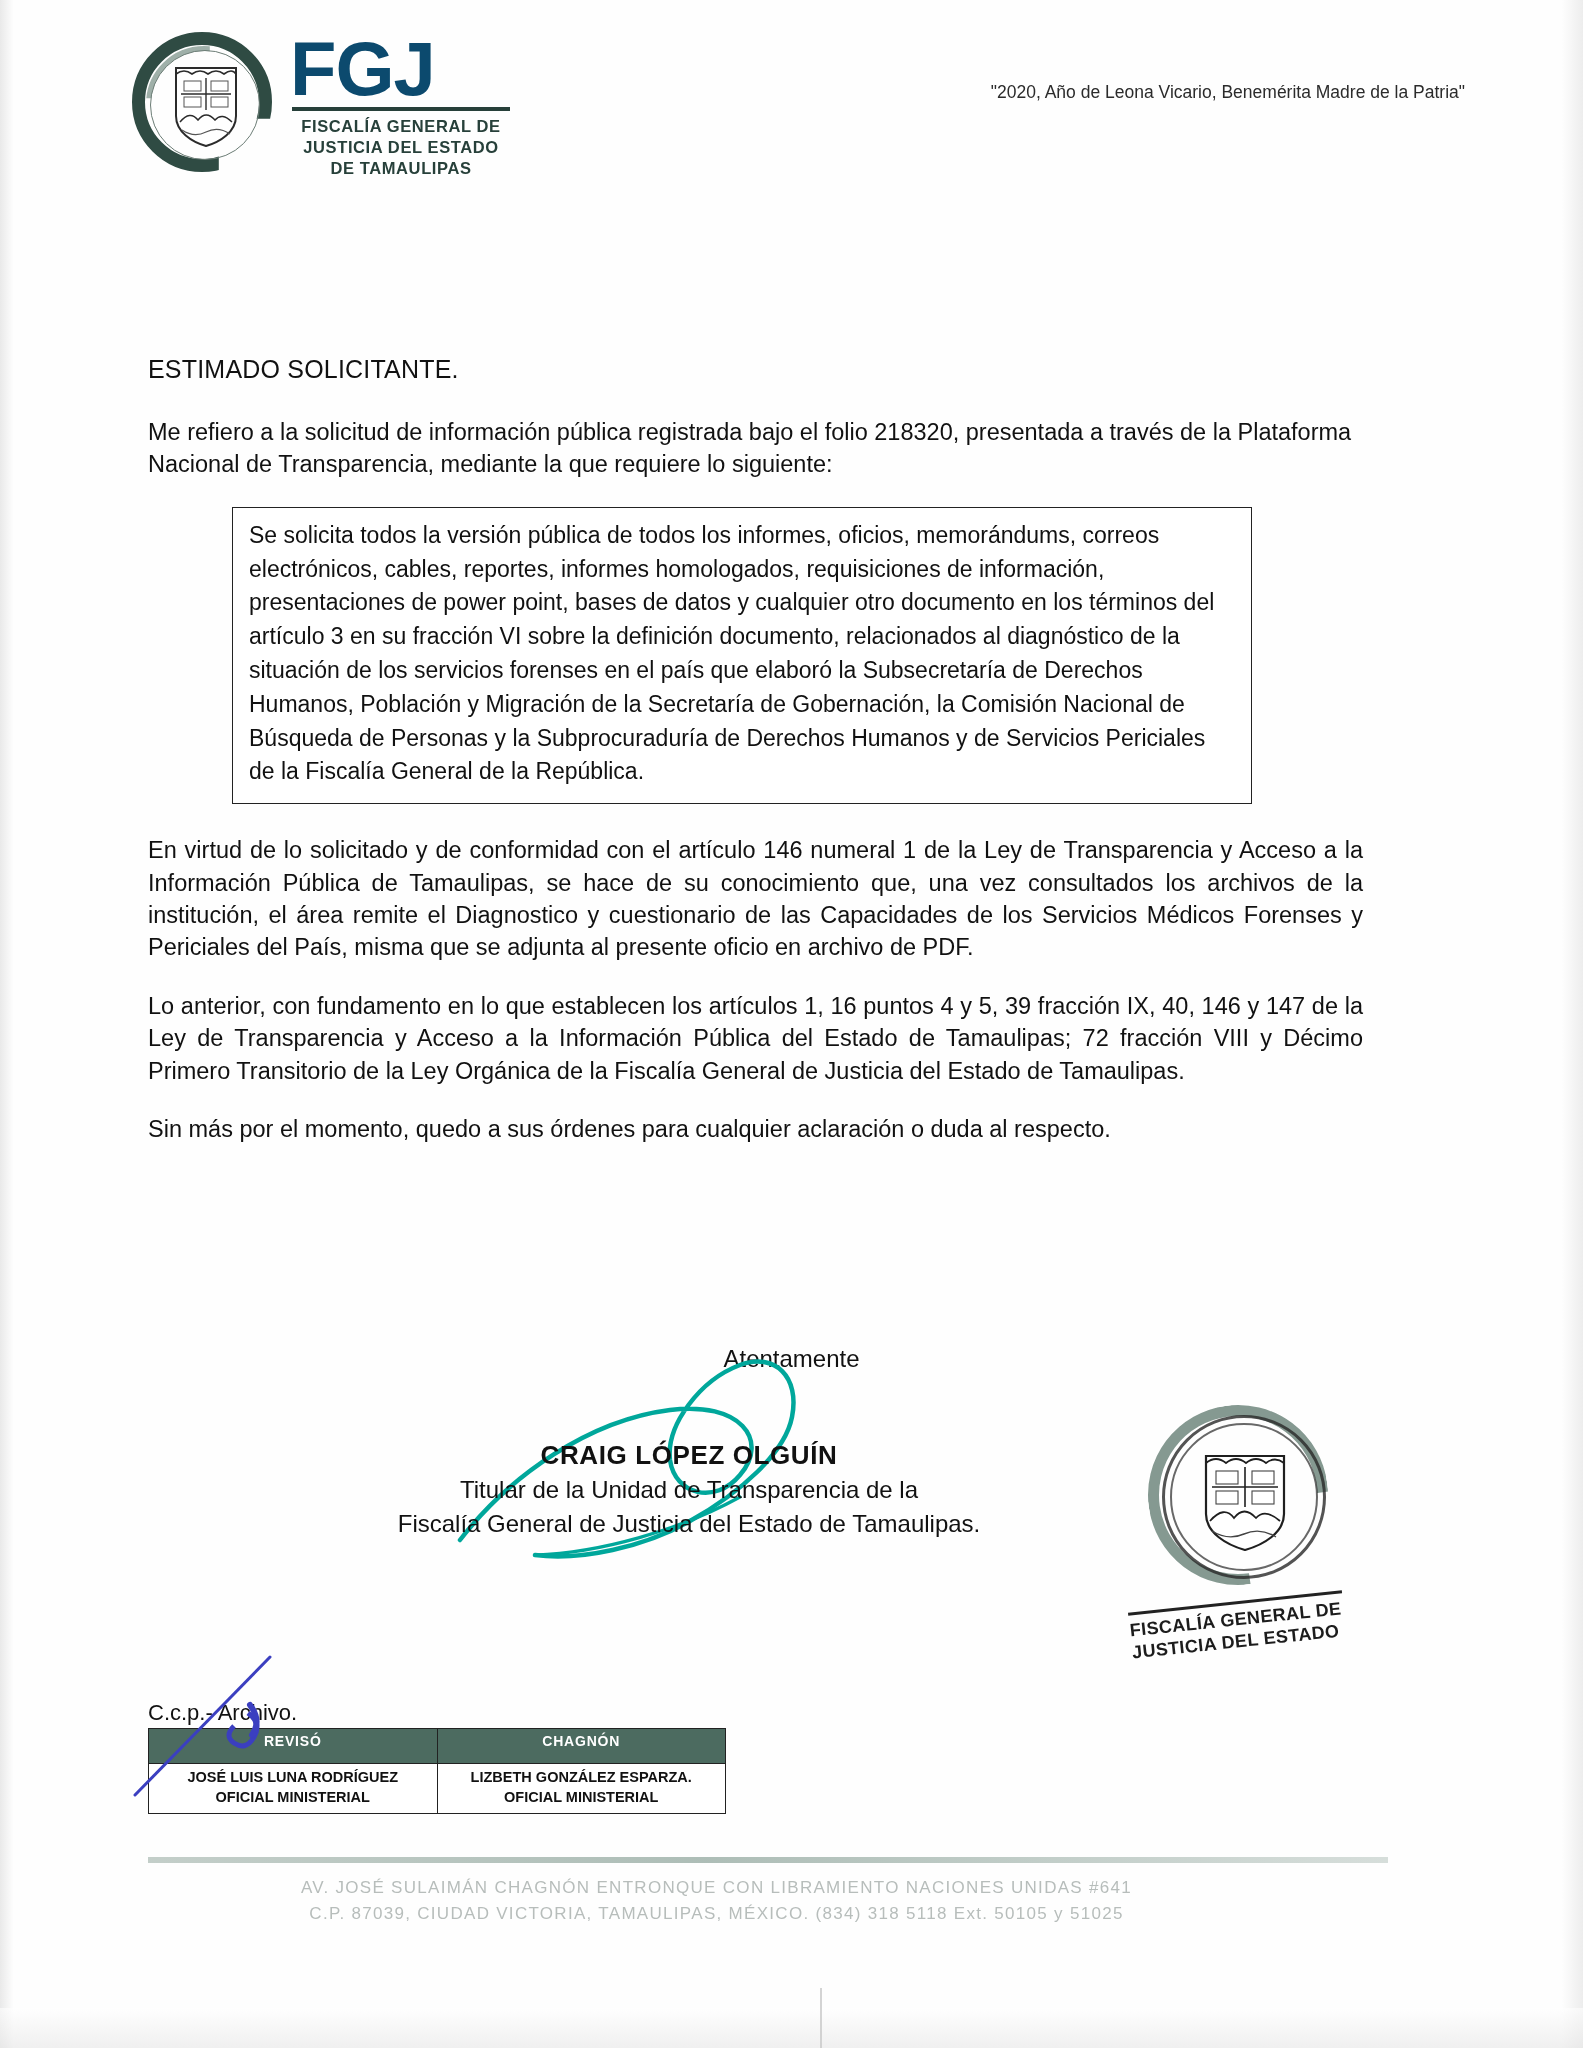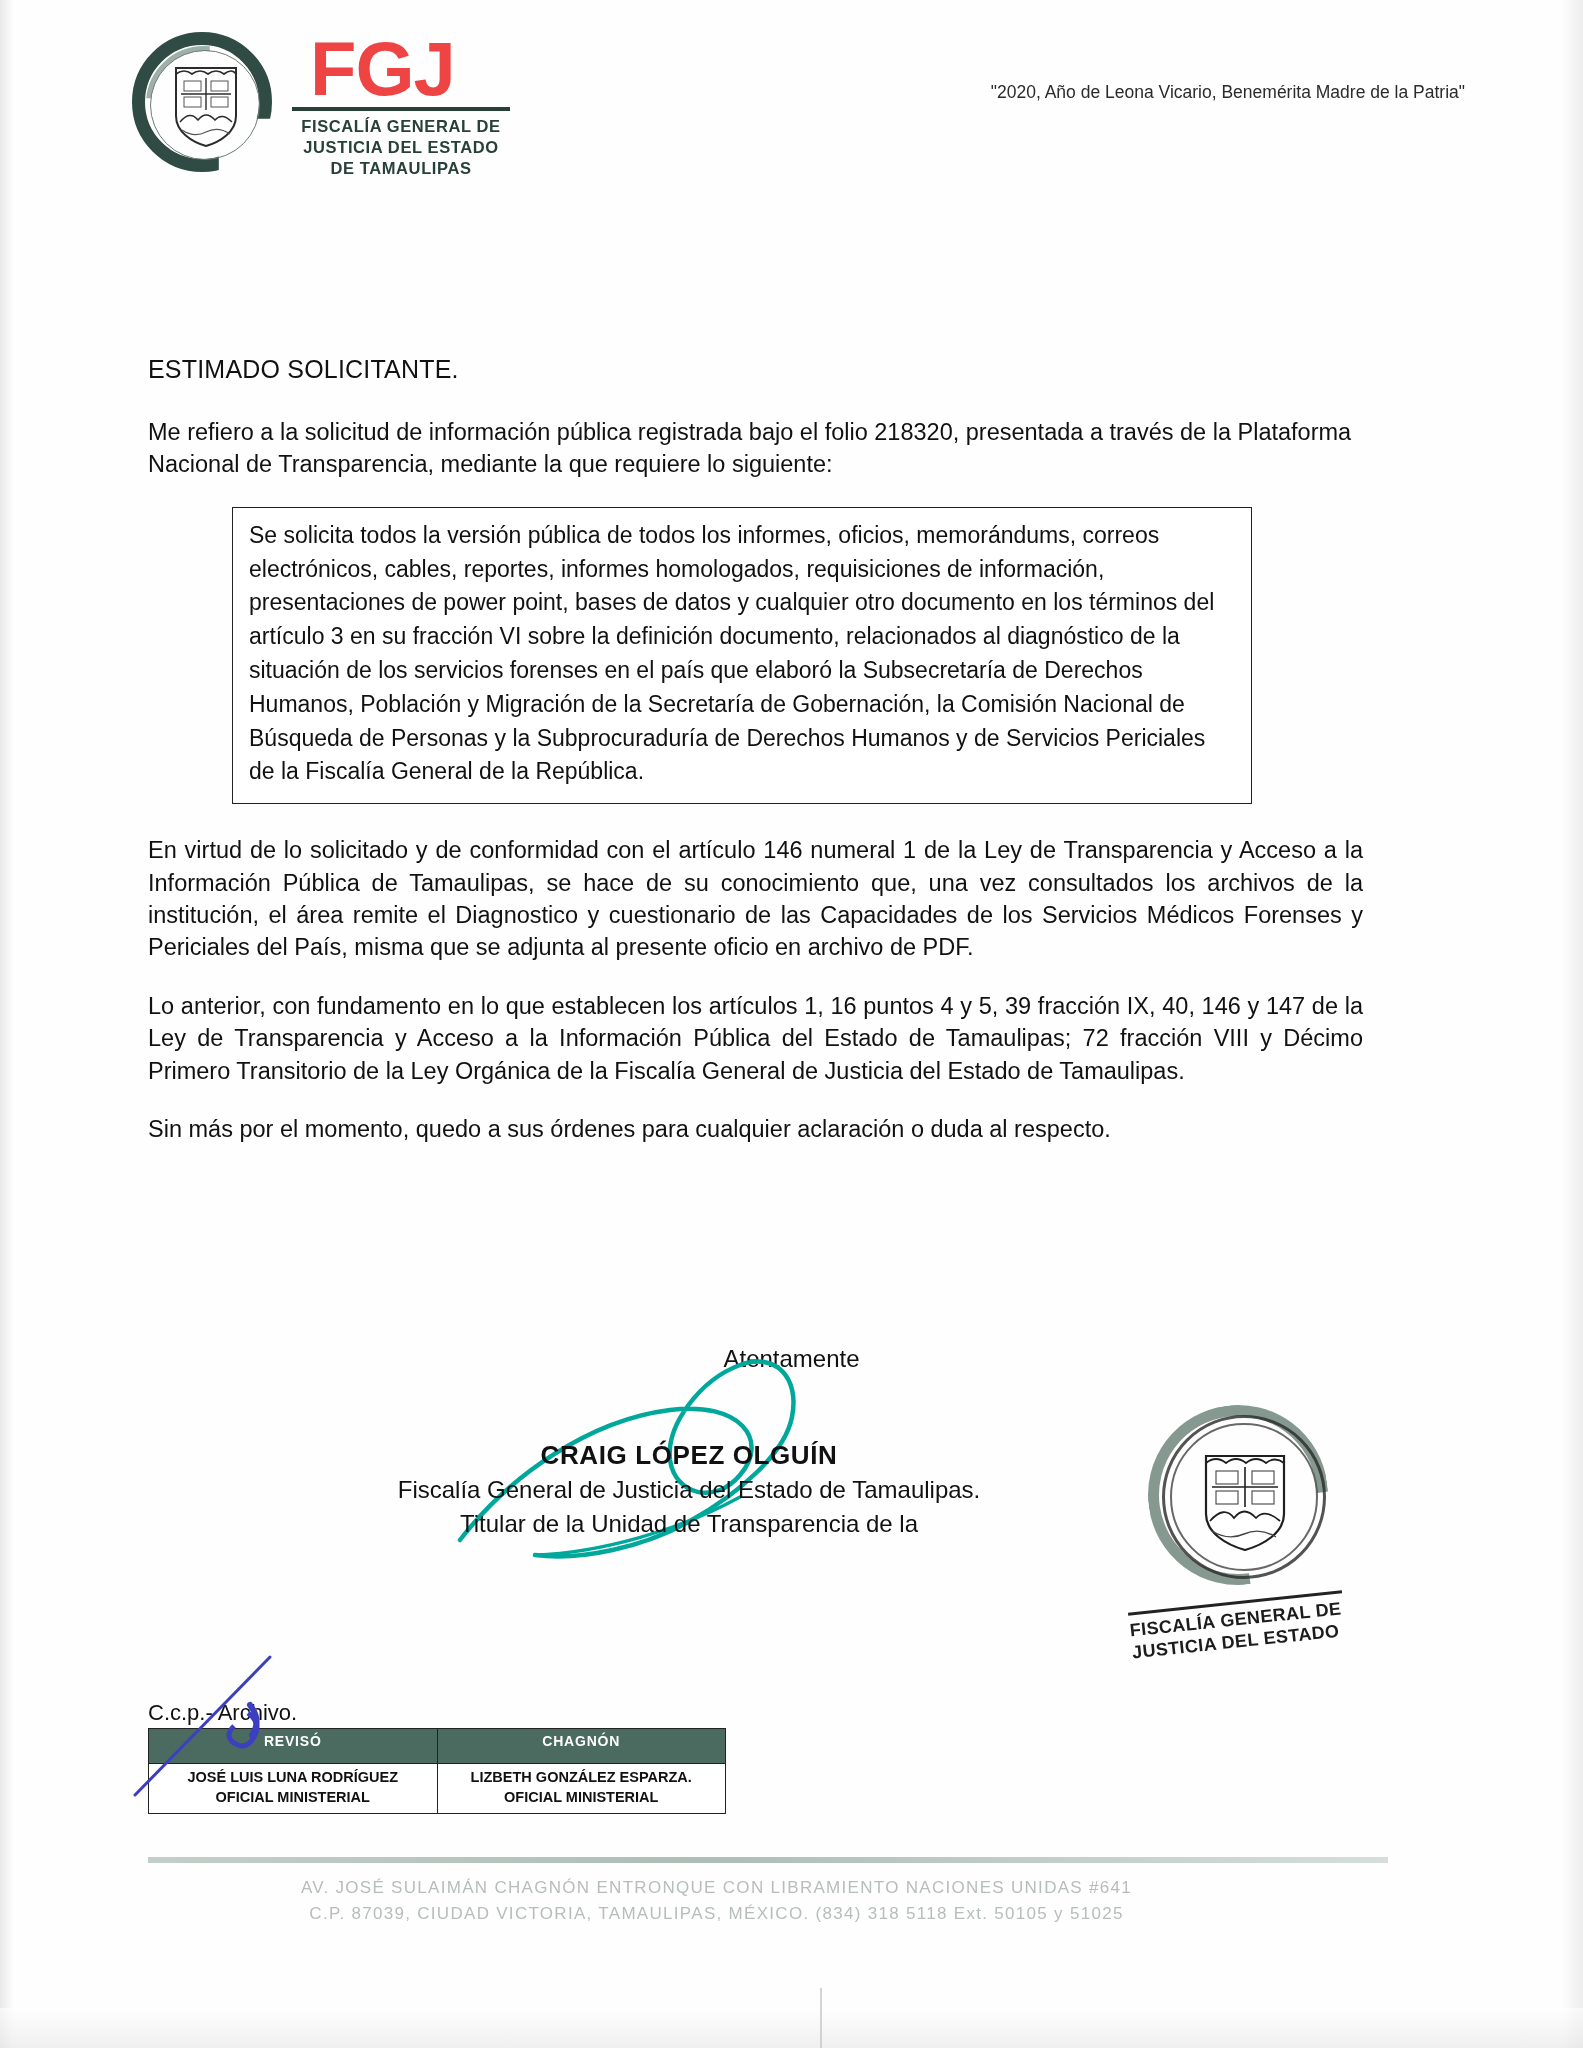--- a/index.html
+++ b/index.html
@@ -83,24 +83,23 @@
     width: 66px; height: 84px;
   }
   .logo-text {
     margin-left: 10px;
     padding-top: 8px;
   }
   .fgj-word {
     font-size: 76px;
     font-weight: 700;
     letter-spacing: -1px;
-    color: #ef4444;
+    color: #0c4a6e;
     line-height: .92;
     font-family: "Liberation Sans", sans-serif;
-    margin-left: 20px;
   }
   .fgj-rule {
     height: 4px;
     background: #27403a;
     margin: 3px 0 5px 2px;
     width: 218px;
   }
   .fgj-sub {
     font-size: 16.5px;
     font-weight: 700;
@@ -387,22 +386,22 @@
     <svg class="sig-svg" width="470" height="260" viewBox="0 0 470 260">
       <path d="M20 215 C 70 150, 150 95, 230 85 C 300 76, 330 115, 300 150
                C 275 180, 235 170, 230 135 C 226 100, 260 55, 300 40
                C 335 27, 360 52, 352 92 C 345 128, 300 168, 250 196
                C 205 222, 140 236, 95 230" fill="none" stroke="#00a79b" stroke-width="4.5" stroke-linecap="round"></path>
       <path d="M95 230 C 160 228, 240 205, 300 172" fill="none" stroke="#00a79b" stroke-width="3.2" stroke-linecap="round"></path>
     </svg>
 
     <div class="sig-name-block">
       <div class="sig-name">CRAIG LÓPEZ OLGUÍN</div>
+      <div class="sig-title">Titular de la Unidad de Transparencia de la</div>
       <div class="sig-title">Fiscalía General de Justicia del Estado de Tamaulipas.</div>
-      <div class="sig-title">Titular de la Unidad de Transparencia de la</div>
     </div>
   </div>
 
   <div class="stamp">
     <div class="s-ring1"></div>
     <div class="s-ring2"></div>
     <div class="s-ring3"></div>
     <div class="s-shield">
       <svg viewBox="0 0 86 100" width="86" height="100">
         <path d="M4 5 h78 v58 c0 19 -21 31 -39 36 C25 94 4 82 4 63 Z" fill="#ffffff" stroke="#1f1f1f" stroke-width="2.2"></path>

